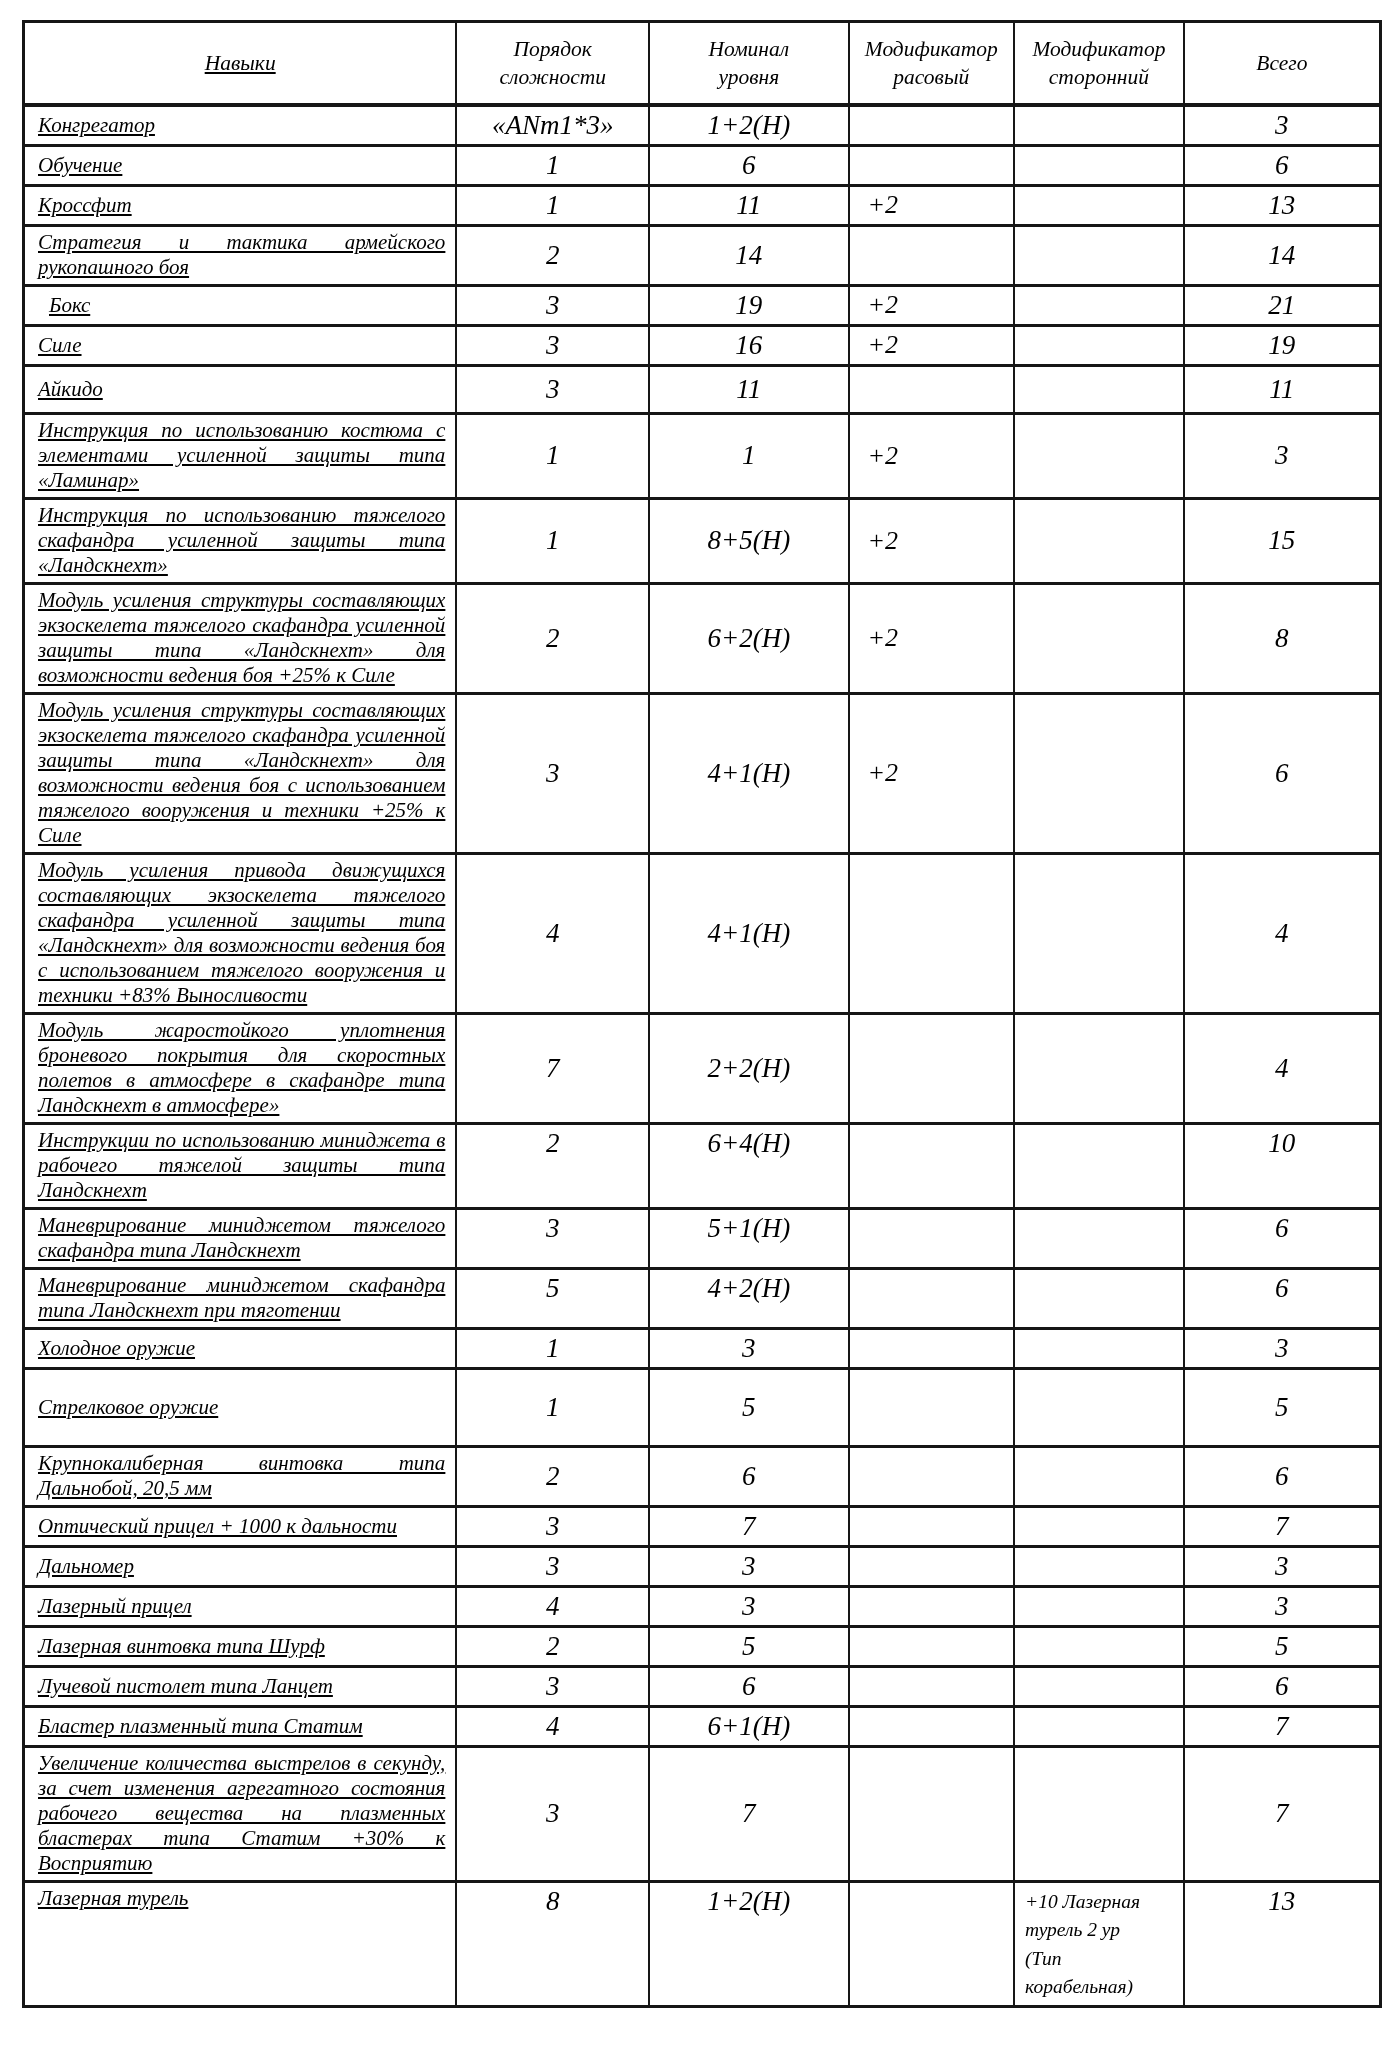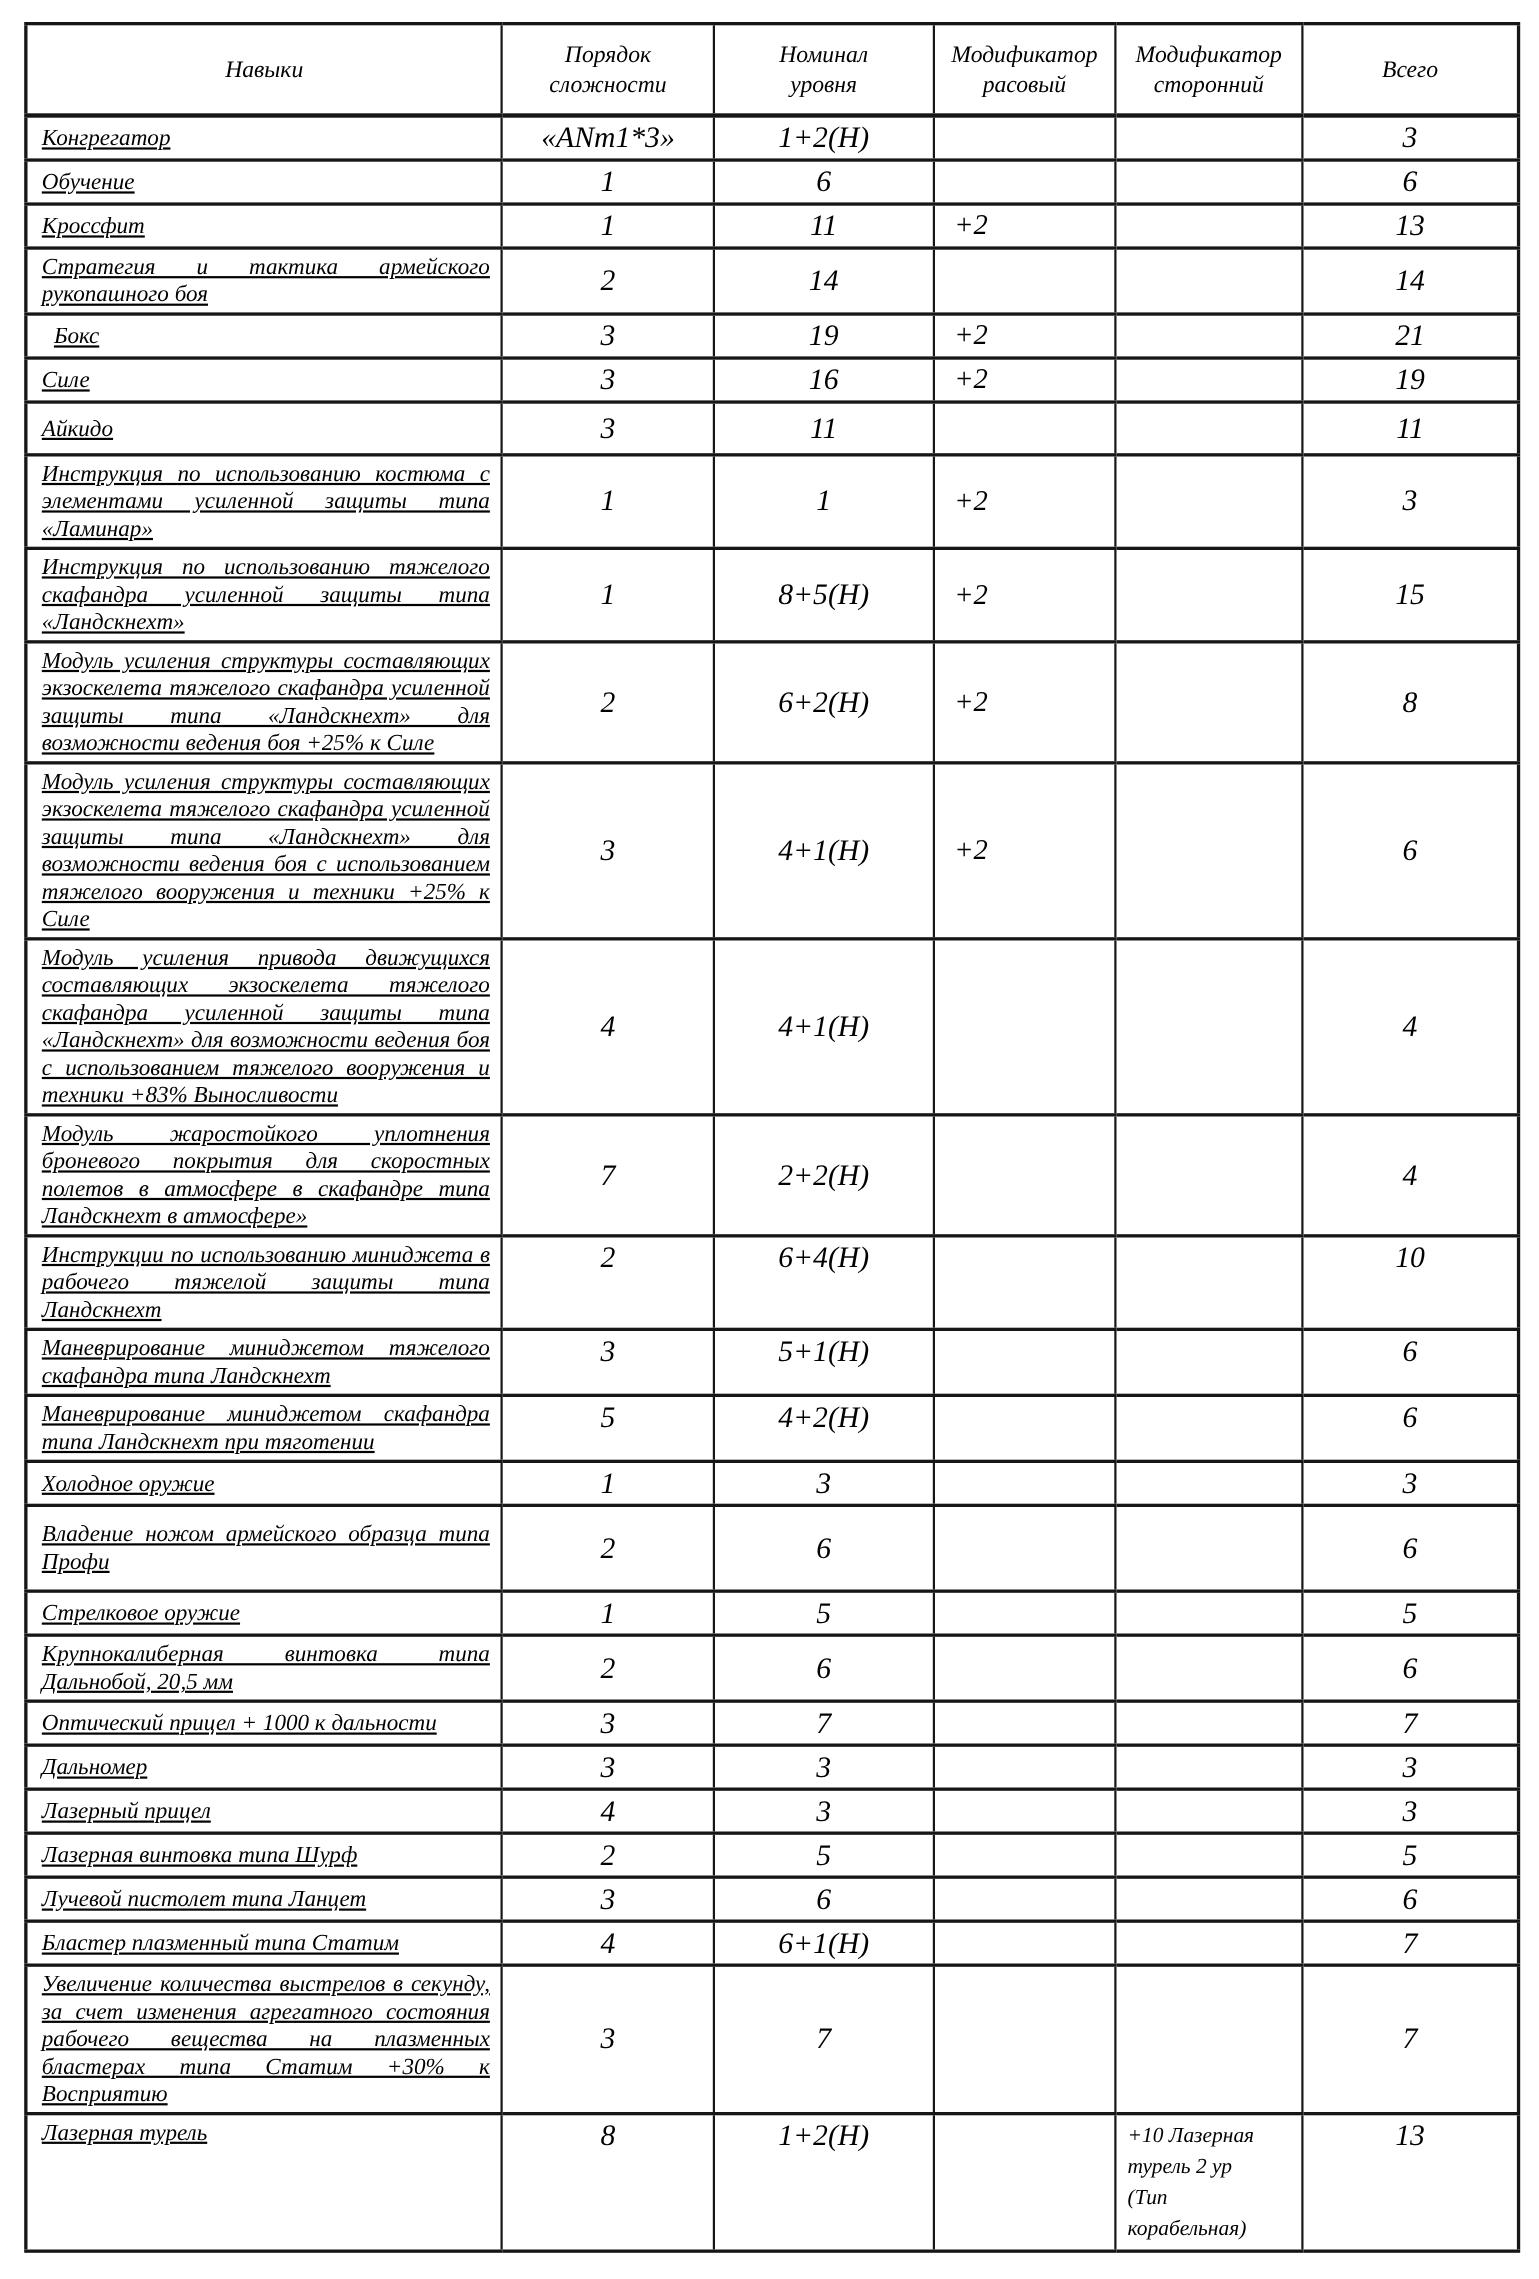--- a/index.html
+++ b/index.html
@@ -38,21 +38,21 @@
     border-bottom-width: 4px;
     height: 76px;
     font-weight: normal;
     font-size: 21.5px;
     line-height: 1.32;
     text-align: center;
     vertical-align: middle;
     white-space: pre-line;
     padding: 2px 4px;
   }
-  thead th .u { }
+  thead th .u { text-decoration: underline; }
 
   td { height: 28px; }
 
   td.skill {
     font-size: 21px;
     line-height: 25px;
     text-align: justify;
     vertical-align: middle;
     padding: 3px 10px 4px 13px;
     text-decoration: underline;
@@ -247,28 +247,20 @@
         </tr>
         <tr>
           <td class="skill">Холодное оружие</td>
           <td class="order">1</td>
           <td class="nominal">3</td>
           <td class="racial"></td>
           <td class="side"></td>
           <td class="total">3</td>
         </tr>
         <tr>
-          <td class="skill">Владение ножом армейского образца типа Профи</td>
-          <td class="order">2</td>
-          <td class="nominal">6</td>
-          <td class="racial"></td>
-          <td class="side"></td>
-          <td class="total">6</td>
-        </tr>
-        <tr>
           <td class="skill">Стрелковое оружие</td>
           <td class="order">1</td>
           <td class="nominal">5</td>
           <td class="racial"></td>
           <td class="side"></td>
           <td class="total">5</td>
         </tr>
         <tr>
           <td class="skill">Крупнокалиберная винтовка типа Дальнобой, 20,5 мм</td>
           <td class="order">2</td>

